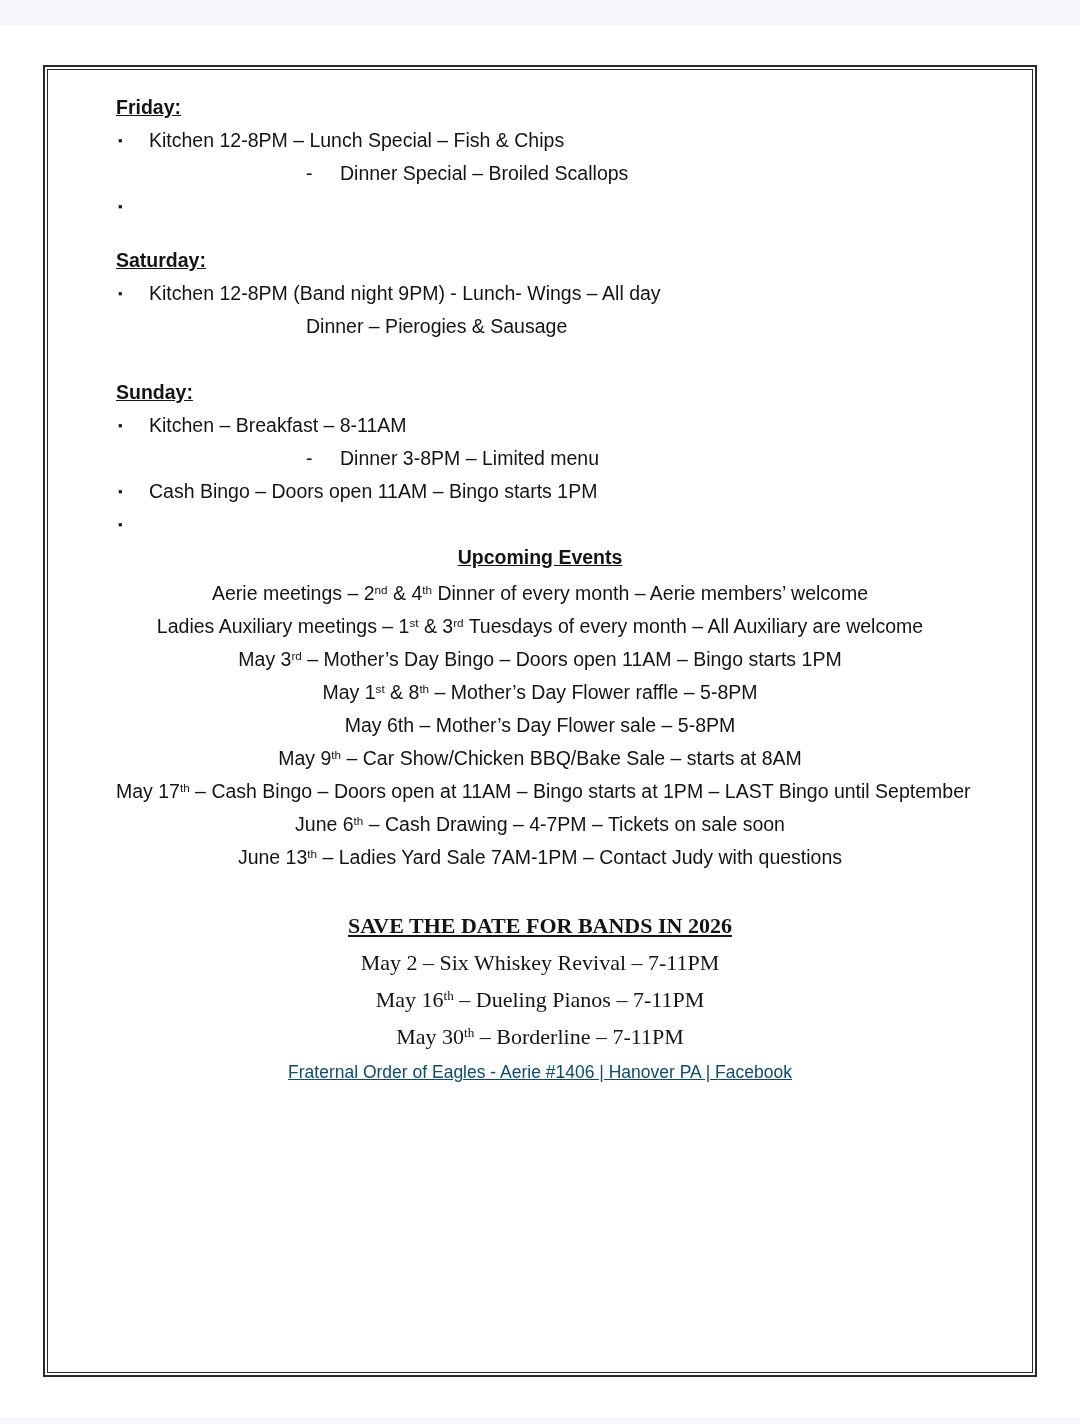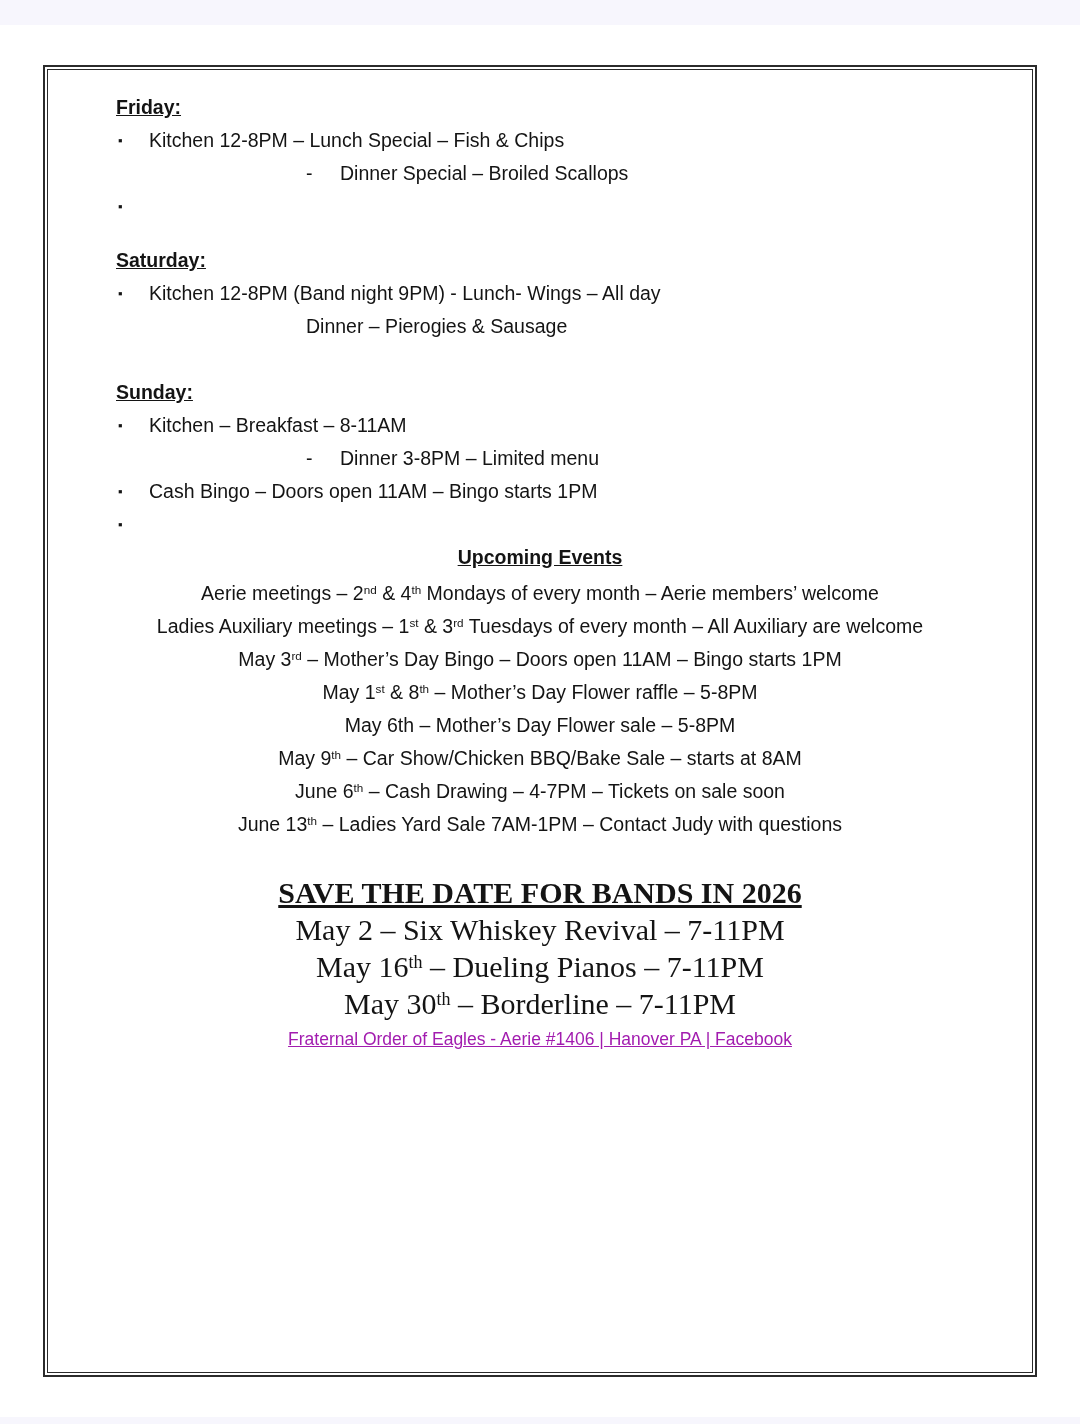--- a/index.html
+++ b/index.html
@@ -64,34 +64,34 @@
     vertical-align: baseline;
     position: relative;
     top: -0.5em;
     line-height: 0;
     margin-top: 24px;
   }
 
   .bands-section {
     margin-top: 33px;
     font-family: "Liberation Serif", serif;
-    font-size: 30px;
+    font-size: 22px;
     line-height: 37px;
     text-align: center;
   }
   .bands-heading { font-weight: bold; text-decoration: underline; }
   .band-line { white-space: nowrap; }
 
   .footer-link-row {
     text-align: center;
     font-size: 17.5px;
     line-height: 30px;
     margin-top: 2px;
   }
-  .footer-link-row a { color: #a21caf; text-decoration: underline; }
+  .footer-link-row a { color: #0c4a6e; text-decoration: underline; }
 </style>
 </head>
 <body>
 
 <div class="band top"></div>
 <div class="band bottom"></div>
 
 <div class="frame">
   <div class="frame-inner">
     <div class="content">
@@ -147,26 +147,27 @@
           </li>
           <li class="bullet">
             <span class="bullet-mark">▪</span>
             <span></span>
           </li>
         </ul>
       </div>
 
       <div class="upcoming-heading">Upcoming Events</div>
       <div class="event-list">
-        <div class="event"><span>Aerie meetings – 2</span><sup>nd</sup><span> &amp; 4</span><sup>th</sup><span> Mondays of every month – Aerie members’ welcome</span></div>
+        <div class="event"><span>Aerie meetings – 2</span><sup>nd</sup><span> &amp; 4</span><sup>th</sup><span> Dinner of every month – Aerie members’ welcome</span></div>
         <div class="event"><span>Ladies Auxiliary meetings – 1</span><sup>st</sup><span> &amp; 3</span><sup>rd</sup><span> Tuesdays of every month – All Auxiliary are welcome</span></div>
         <div class="event"><span>May 3</span><sup>rd</sup><span> – Mother’s Day Bingo – Doors open 11AM – Bingo starts 1PM</span></div>
         <div class="event"><span>May 1</span><sup>st</sup><span> &amp; 8</span><sup>th</sup><span> – Mother’s Day Flower raffle – 5-8PM</span></div>
         <div class="event"><span>May 6th – Mother’s Day Flower sale – 5-8PM</span></div>
         <div class="event"><span>May 9</span><sup>th</sup><span> – Car Show/Chicken BBQ/Bake Sale – starts at 8AM</span></div>
+        <div class="event"><span>May 17</span><sup>th</sup><span> – Cash Bingo – Doors open at 11AM – Bingo starts at 1PM – LAST Bingo until September</span></div>
         <div class="event"><span>June 6</span><sup>th</sup><span> – Cash Drawing – 4-7PM – Tickets on sale soon</span></div>
         <div class="event"><span>June 13</span><sup>th</sup><span> – Ladies Yard Sale 7AM-1PM – Contact Judy with questions</span></div>
       </div>
 
       <div class="bands-section">
         <div class="bands-heading">SAVE THE DATE FOR BANDS IN 2026</div>
         <div class="band-line"><span>May 2 – Six Whiskey Revival – 7-11PM</span></div>
         <div class="band-line"><span>May 16</span><sup>th</sup><span> – Dueling Pianos – 7-11PM</span></div>
         <div class="band-line"><span>May 30</span><sup>th</sup><span> – Borderline – 7-11PM</span></div>
       </div>

